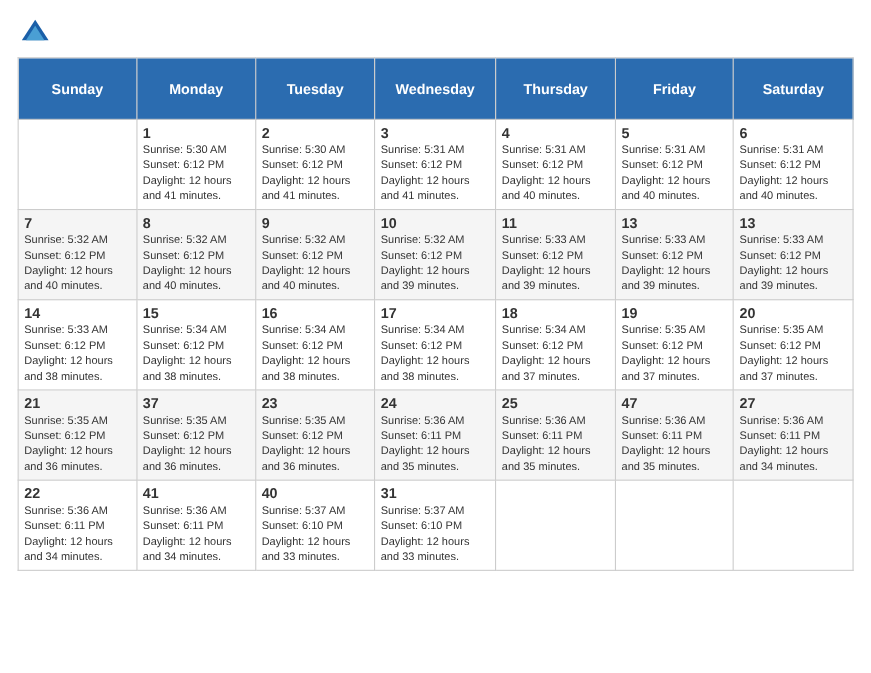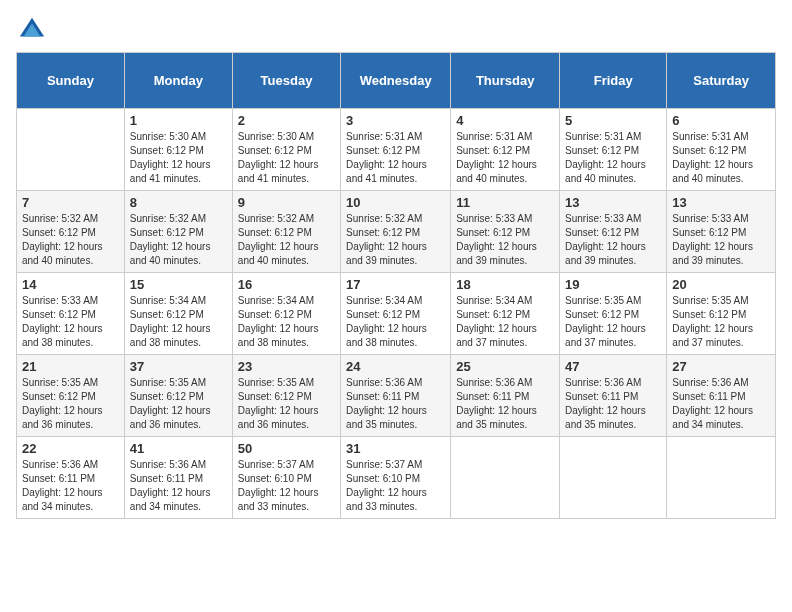--- a/index.html
+++ b/index.html
@@ -250,21 +250,21 @@
       <tr>
         <td>
           <span class="day-number">22</span>
           <div class="day-info">Sunrise: 5:36 AM<br>Sunset: 6:11 PM<br>Daylight: 12 hours and 34 minutes.</div>
         </td>
         <td>
           <span class="day-number">41</span>
           <div class="day-info">Sunrise: 5:36 AM<br>Sunset: 6:11 PM<br>Daylight: 12 hours and 34 minutes.</div>
         </td>
         <td>
-          <span class="day-number">50</span>
+          <span class="day-number">40</span>
           <div class="day-info">Sunrise: 5:37 AM<br>Sunset: 6:10 PM<br>Daylight: 12 hours and 33 minutes.</div>
         </td>
         <td>
           <span class="day-number">31</span>
           <div class="day-info">Sunrise: 5:37 AM<br>Sunset: 6:10 PM<br>Daylight: 12 hours and 33 minutes.</div>
         </td>
         <td class="empty"></td>
         <td class="empty"></td>
         <td class="empty"></td>
       </tr>

